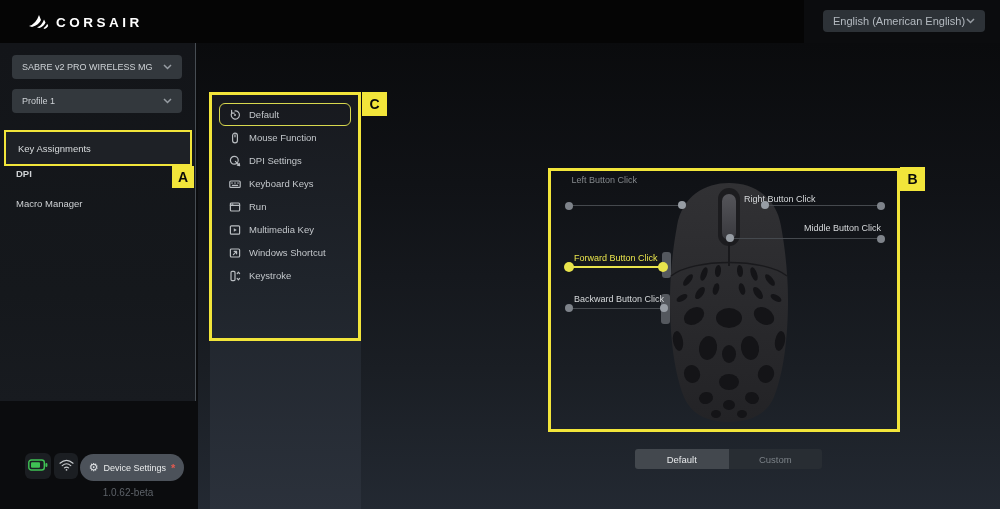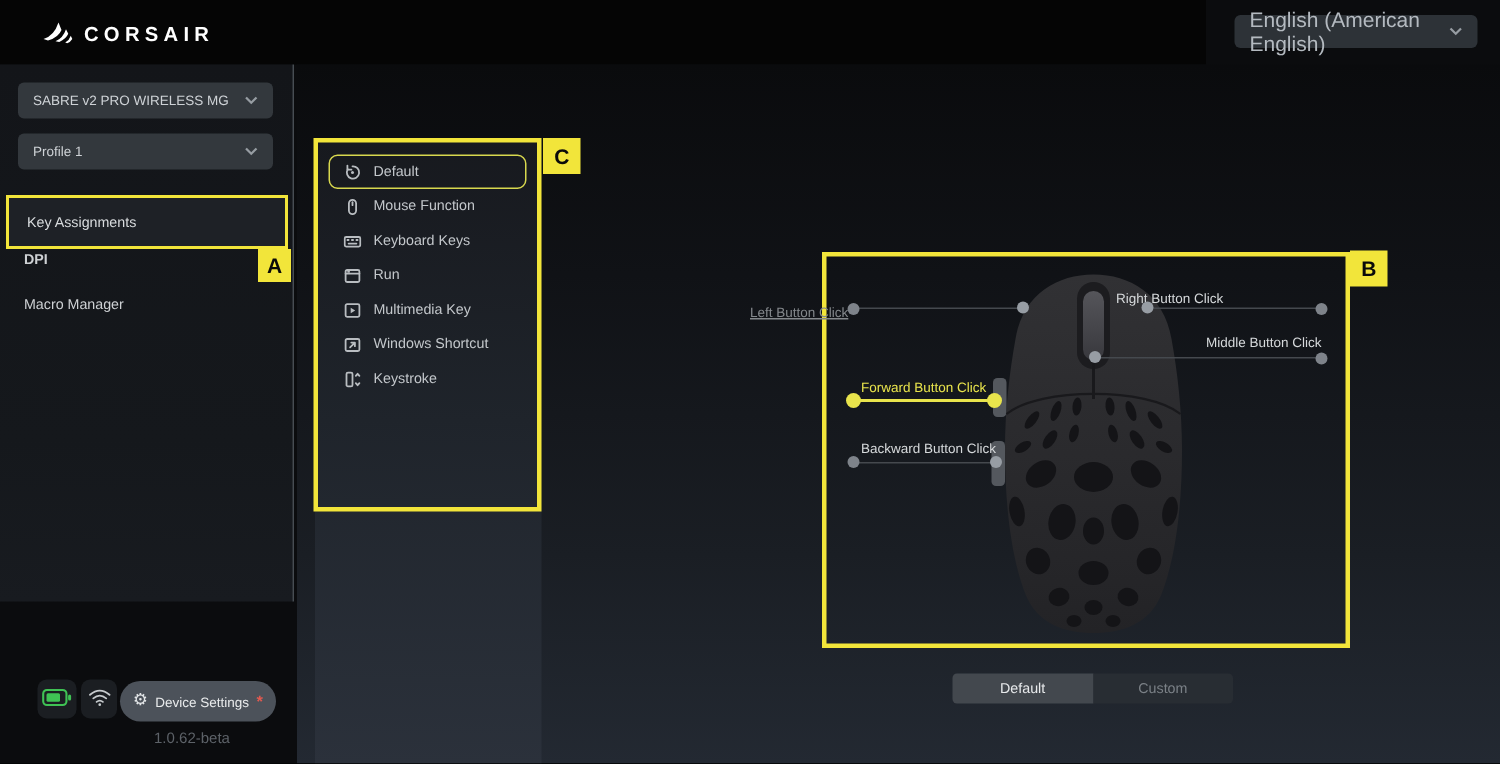--- a/index.html
+++ b/index.html
@@ -7,21 +7,21 @@
   body { font-family:"Liberation Sans", sans-serif; }
   .screen { position:relative; width:1000px; height:509px; overflow:hidden;
             background:#0b0c0e; color:#d6d9db; font-size:10px; }
 
   
   .topbar { position:absolute; left:0; top:0; width:804px; height:43px; background:#050505; }
   .brand { position:absolute; left:28px; top:10px; display:flex; align-items:center; gap:6px; }
   .brand-text { color:#ffffff; font-size:13.5px; font-weight:700; letter-spacing:3.5px; }
   .lang-select { position:absolute; left:823px; top:10px; width:162px; height:22px;
                  background:#2d3237; border-radius:4px; display:flex; align-items:center;
-                 padding:0 10px; color:#b4bac0; font-size:14px; cursor:pointer; }
+                 padding:0 10px; color:#b4bac0; font-size:11px; cursor:pointer; }
   .lang-select .chev { margin-left:auto; }
 
   
   .sidebar { position:absolute; left:0; top:43px; width:196px; height:358px;
              background:linear-gradient(180deg,#131519 0%, #15181c 70%, #181b20 100%);
              border-right:1.5px solid #474d53; }
   .drop { position:absolute; left:12px; width:170px; height:24px; background:#33383d;
           border-radius:4px; display:flex; align-items:center; padding:0 10px;
           color:#ced2d6; font-size:9px; cursor:pointer; }
   .drop .chev { margin-left:auto; }
@@ -175,20 +175,29 @@
         <span class="ml">Default</span>
       </div>
       <div class="menu-row">
         <span class="mi">
           <svg width="12" height="12" viewBox="0 0 12 12">
             <rect x="3.6" y="1.2" width="4.8" height="9.6" rx="2.4"></rect>
             <line x1="6" y1="2.8" x2="6" y2="4.8"></line>
           </svg>
         </span>
         <span class="ml">Mouse Function</span>
+      </div>
+      <div class="menu-row">
+        <span class="mi">
+          <svg width="12" height="12" viewBox="0 0 12 12">
+            <circle cx="5.3" cy="5.3" r="3.9"></circle>
+            <path d="M6.4,6.4 L10.6,10.6 M10.6,10.6 L8.3,10.2 M10.6,10.6 L10.2,8.3"></path>
+          </svg>
+        </span>
+        <span class="ml">DPI Settings</span>
       </div>
       <div class="menu-row">
         <span class="mi">
           <svg width="12" height="12" viewBox="0 0 12 12">
             <rect x="0.8" y="3" width="10.4" height="6.4" rx="1"></rect>
             <line x1="2.6" y1="5" x2="3.4" y2="5"></line>
               <line x1="5.6" y1="5" x2="6.4" y2="5"></line>
               <line x1="8.6" y1="5" x2="9.4" y2="5"></line>
             <line x1="3.4" y1="7.4" x2="8.6" y2="7.4"></line>
           </svg>
@@ -283,21 +292,21 @@
       <ellipse cx="118" cy="198" rx="8" ry="9" transform="rotate(20 118 198)"></ellipse>
       <ellipse cx="81" cy="206" rx="10" ry="8"></ellipse>
       <ellipse cx="58" cy="222" rx="7" ry="6" transform="rotate(-15 58 222)"></ellipse>
       <ellipse cx="104" cy="222" rx="7" ry="6" transform="rotate(15 104 222)"></ellipse>
       <ellipse cx="81" cy="229" rx="6" ry="5"></ellipse>
       <ellipse cx="68" cy="238" rx="5" ry="4"></ellipse>
       <ellipse cx="94" cy="238" rx="5" ry="4"></ellipse>
     </g>
   </svg>
 
-  <div class="callout-label dim" style="left:500px; top:203px; width:137px; text-align:left;text-decoration:underline;">Left Button Click</div>
+  <div class="callout-label dim" style="left:500px; top:175px; width:137px; text-align:right;">Left Button Click</div>
   <div class="cline" style="left:571px; top:205px; width:111px;"></div>
   <div class="cdot" style="left:565px; top:202px; width:8px; height:8px; background:#7e838a;"></div>
   <div class="cdot" style="left:678px; top:201px; width:8px; height:8px; background:#979da4;"></div>
 
   <div class="callout-label" style="left:744px; top:194px; width:137px; text-align:left;">Right Button Click</div>
   <div class="cline" style="left:765px; top:205px; width:116px;"></div>
   <div class="cdot" style="left:877px; top:202px; width:8px; height:8px; background:#7e838a;"></div>
   <div class="cdot" style="left:761px; top:201px; width:8px; height:8px; background:#979da4;"></div>
 
   <div class="callout-label" style="left:744px; top:223px; width:137px; text-align:right;">Middle Button Click</div>

